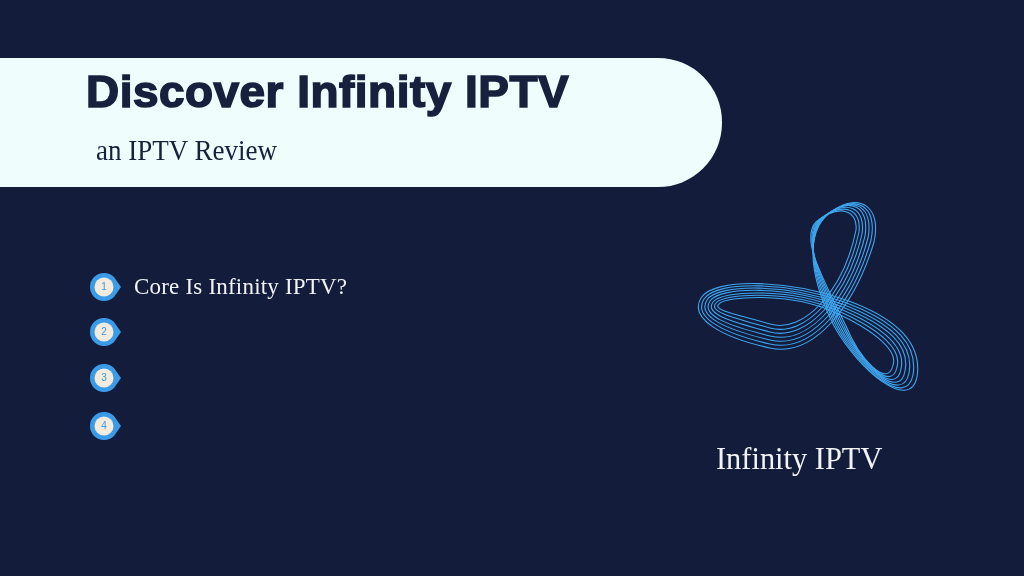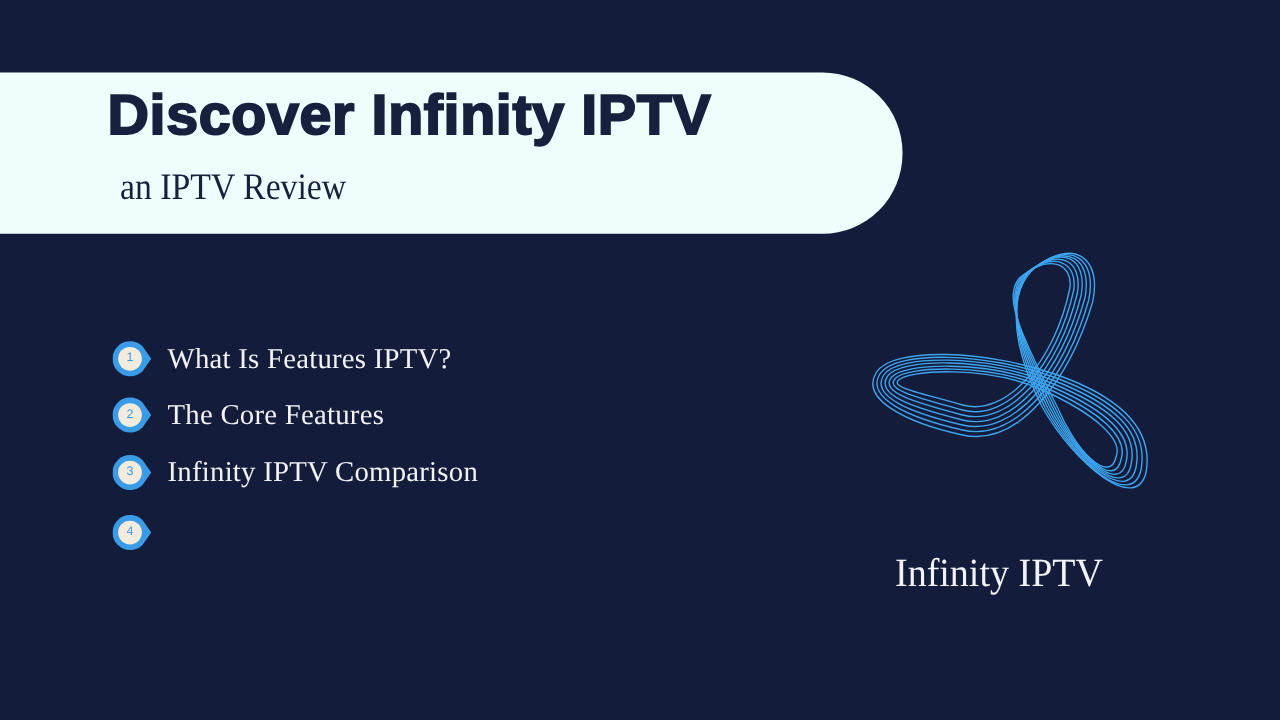--- a/index.html
+++ b/index.html
@@ -63,41 +63,39 @@
 
 <div class="toc">
   <div class="toc-item" style="top:2px">
     <div class="badge">
       <svg width="32" height="30" viewBox="0 0 32 30">
           <path d="M14 1 A14 14 0 1 0 14 29 A14 14 0 0 0 24 25 L31 15 L24 5 A14 14 0 0 0 14 1 Z" fill="#3a9be6"></path>
           <circle cx="14" cy="15" r="9.5" fill="#f3ebde"></circle>
         </svg>
       <span class="num">1</span>
     </div>
-    <span class="toc-label">What Is Features IPTV?</span>
+    <span class="toc-label">Core Is Infinity IPTV?</span>
   </div>
   <div class="toc-item" style="top:47px">
     <div class="badge">
       <svg width="32" height="30" viewBox="0 0 32 30">
           <path d="M14 1 A14 14 0 1 0 14 29 A14 14 0 0 0 24 25 L31 15 L24 5 A14 14 0 0 0 14 1 Z" fill="#3a9be6"></path>
           <circle cx="14" cy="15" r="9.5" fill="#f3ebde"></circle>
         </svg>
       <span class="num">2</span>
     </div>
-    <span class="toc-label">The Core Features</span>
   </div>
   <div class="toc-item" style="top:93px">
     <div class="badge">
       <svg width="32" height="30" viewBox="0 0 32 30">
           <path d="M14 1 A14 14 0 1 0 14 29 A14 14 0 0 0 24 25 L31 15 L24 5 A14 14 0 0 0 14 1 Z" fill="#3a9be6"></path>
           <circle cx="14" cy="15" r="9.5" fill="#f3ebde"></circle>
         </svg>
       <span class="num">3</span>
     </div>
-    <span class="toc-label">Infinity IPTV Comparison</span>
   </div>
   <div class="toc-item" style="top:141px">
     <div class="badge">
       <svg width="32" height="30" viewBox="0 0 32 30">
           <path d="M14 1 A14 14 0 1 0 14 29 A14 14 0 0 0 24 25 L31 15 L24 5 A14 14 0 0 0 14 1 Z" fill="#3a9be6"></path>
           <circle cx="14" cy="15" r="9.5" fill="#f3ebde"></circle>
         </svg>
       <span class="num">4</span>
     </div>
   </div>

